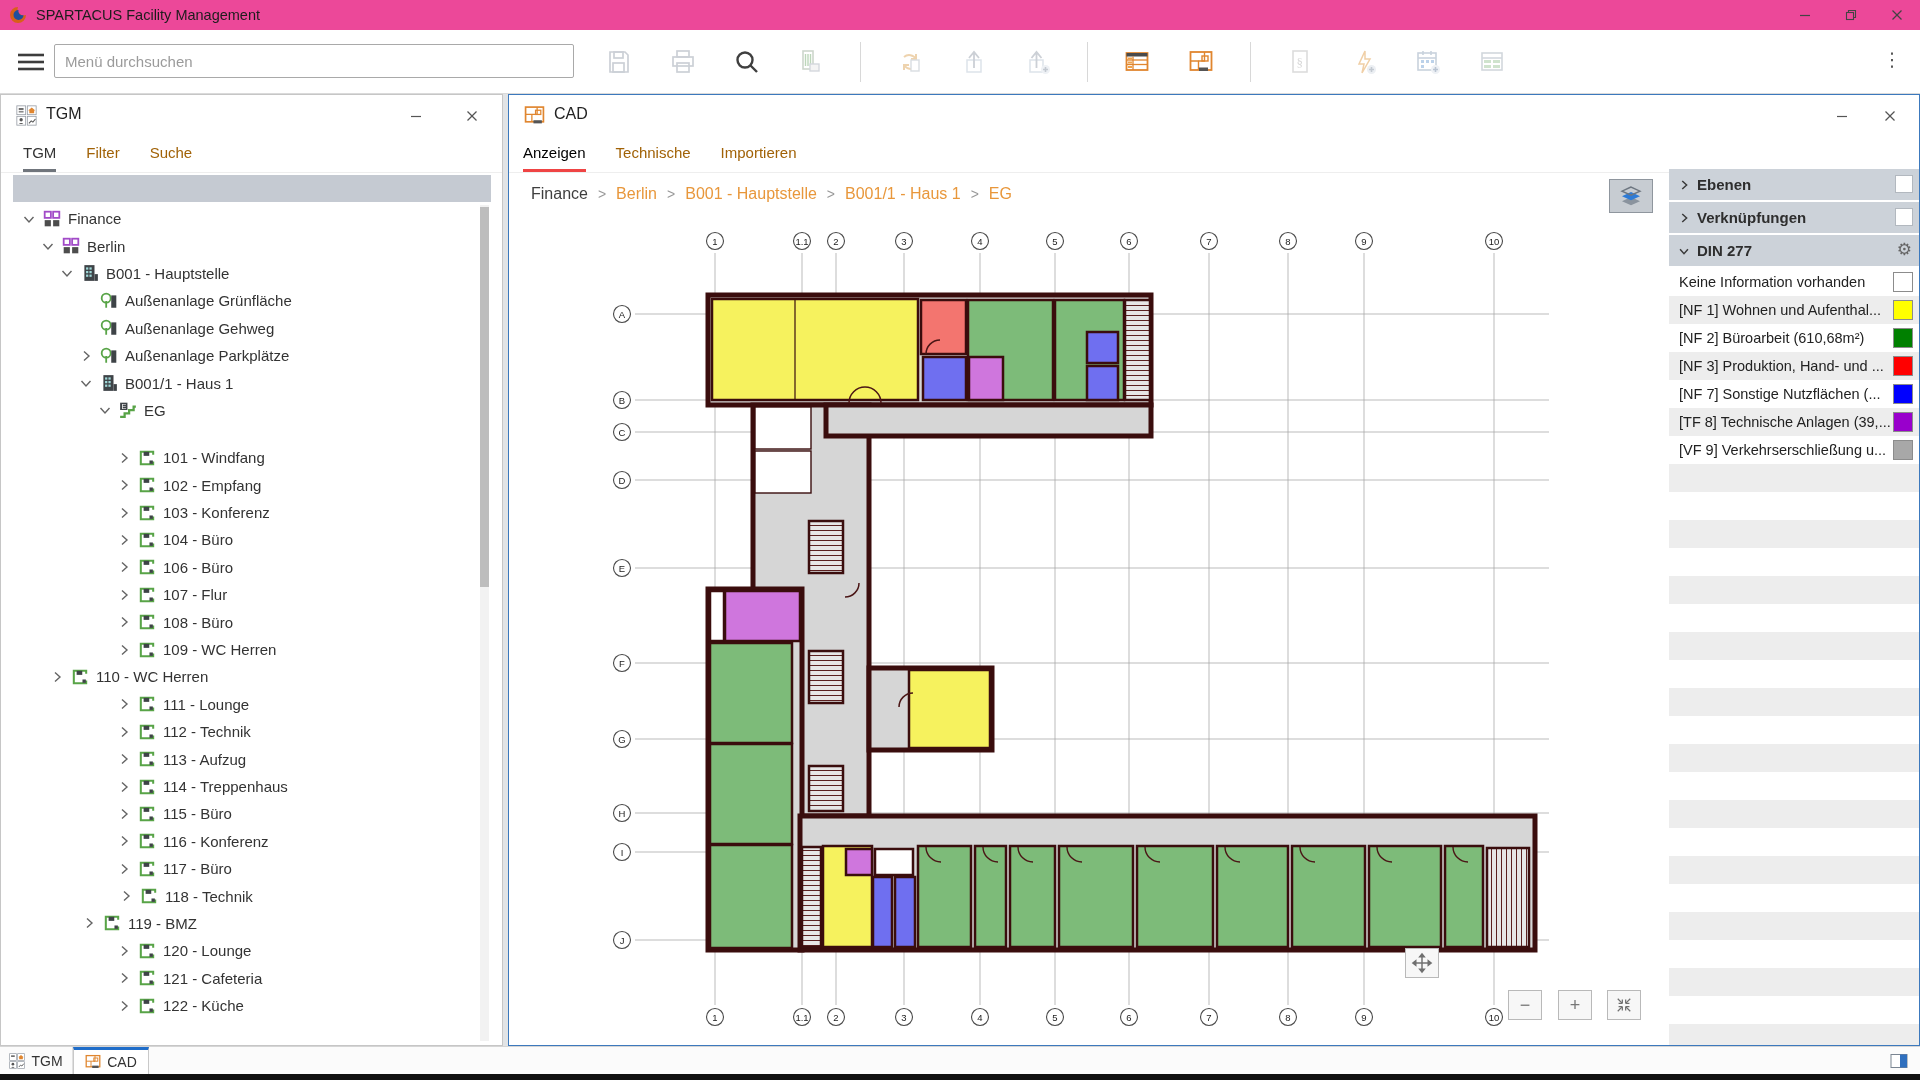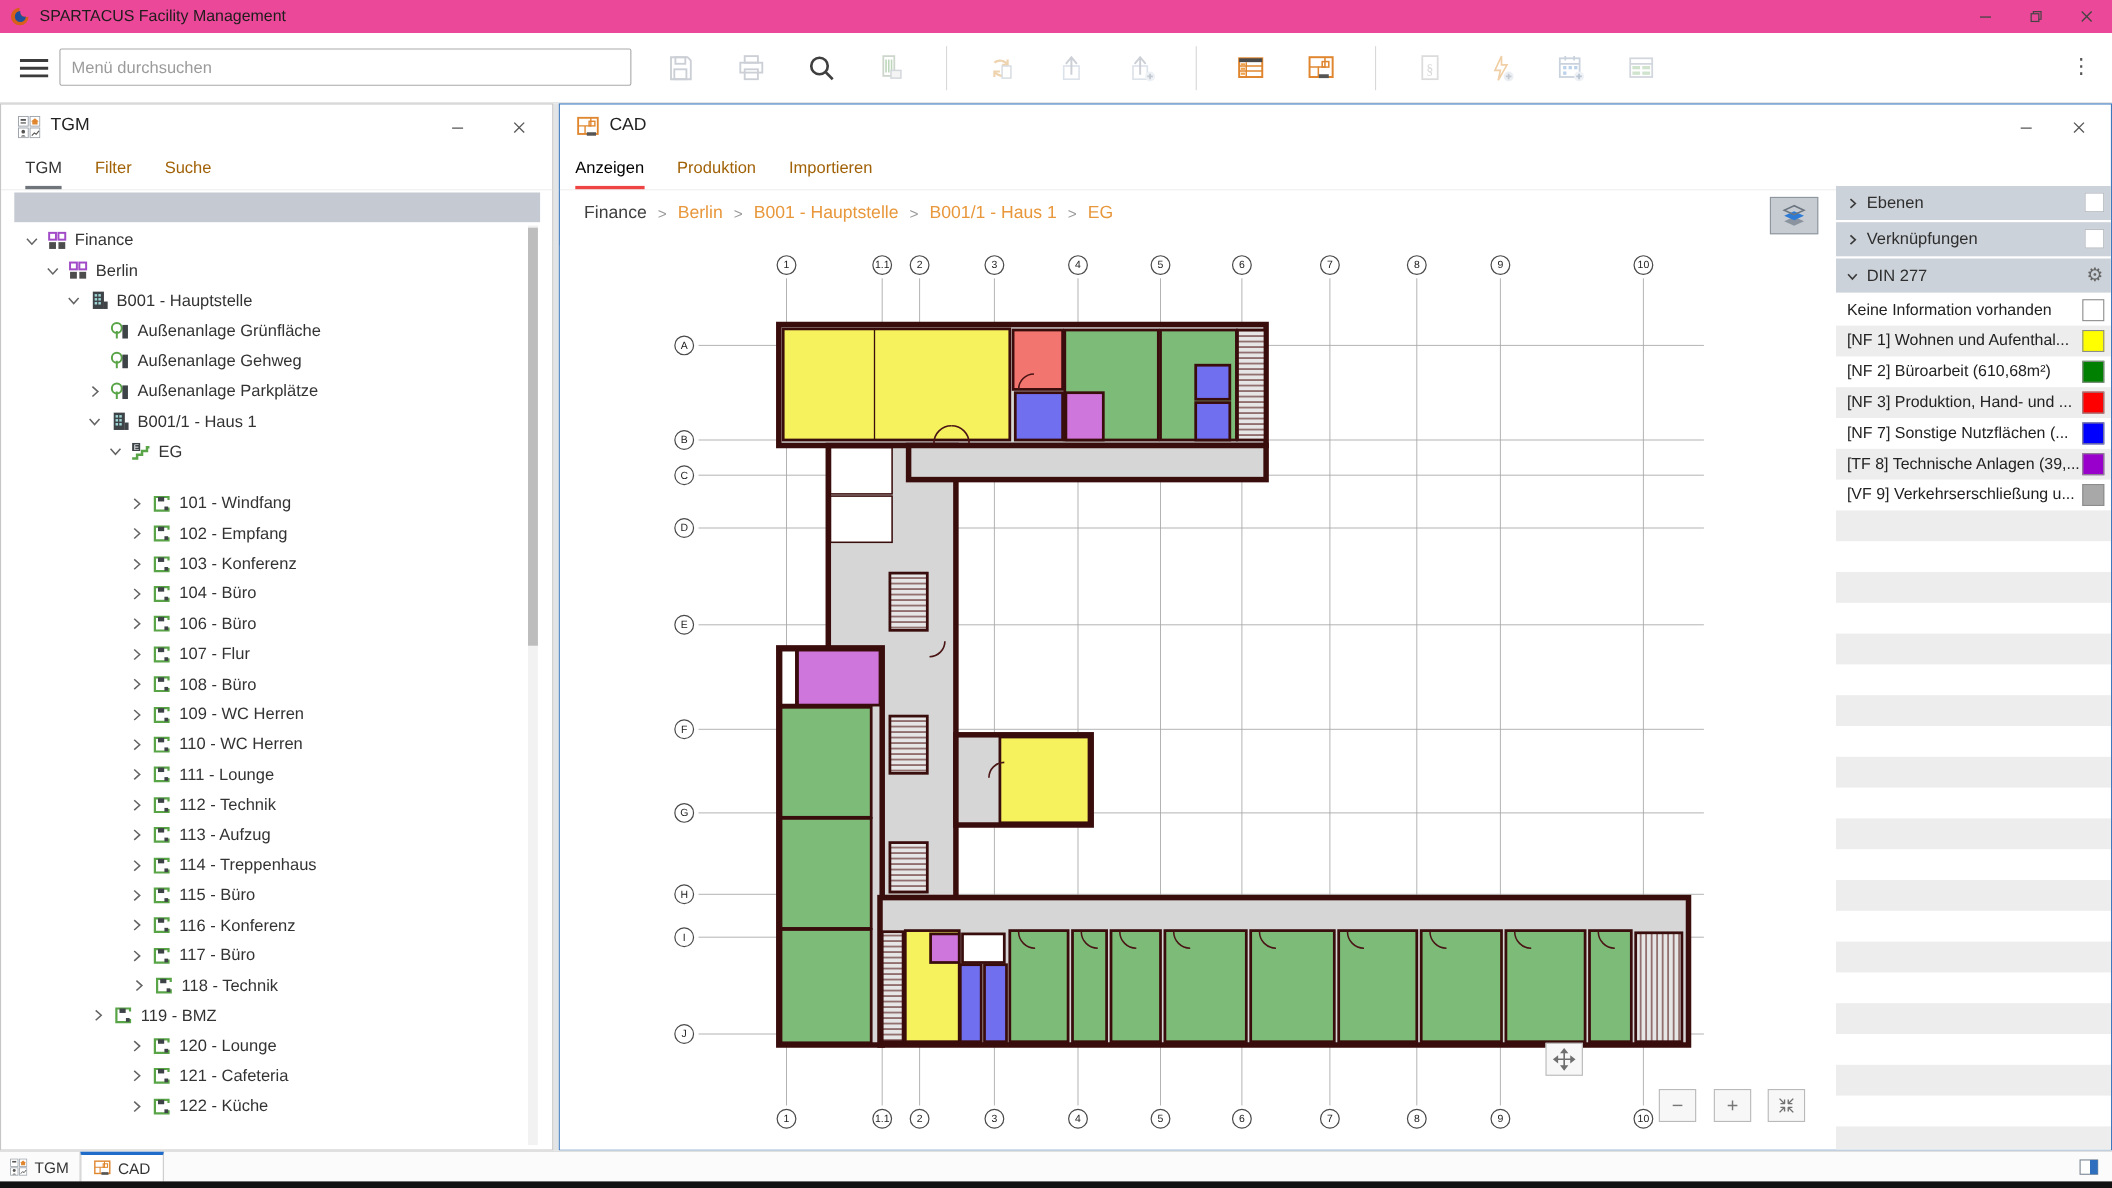--- a/index.html
+++ b/index.html
@@ -52,21 +52,21 @@
   .canvas-btn{position:absolute;width:34px;height:30px;background:#f7f7f7;border:1px solid #b9b9b9;box-sizing:border-box;
       display:flex;align-items:center;justify-content:center;color:#777;font-size:18px;}
   #pan-btn{right:278px;bottom:67px;}
   #zoom-out-btn{right:377px;bottom:25px;}
   #zoom-in-btn{right:327px;bottom:25px;}
   #fit-btn{right:278px;bottom:25px;}
   
   #sidebar{position:absolute;right:0;top:74px;width:250px;bottom:0;background:#fff;overflow:hidden;}
   .sb-section{position:relative;height:31px;background:#ccd2d9;margin-bottom:2px;display:flex;align-items:center;}
   .sb-chev{width:14px;height:14px;margin:0 6px 0 8px;}
-  .sb-label{font-size:15px;font-weight:normal;color:#2e2e2e;text-align:center;}
+  .sb-label{font-size:15px;font-weight:bold;color:#2e2e2e;text-align:center;}
   .sb-check{position:absolute;right:6px;top:6px;width:18px;height:18px;background:#fff;border:1px solid #b2b8bf;box-sizing:border-box;}
   .sb-gear{position:absolute;right:7px;top:4px;font-size:17px;color:#666;}
   .legend-row{position:relative;height:28px;display:flex;align-items:center;font-size:14.5px;color:#222;padding-left:10px;}
   .legend-row.odd{background:#ededed;}
   .legend-swatch{position:absolute;right:6px;top:4px;width:20px;height:20px;border:1px solid #8c8c8c;box-sizing:border-box;}
   
   #taskbar{position:absolute;left:0;top:1046px;width:1920px;height:28px;background:#fbfbfb;border-top:1px solid #d5d5d5;box-sizing:border-box;display:flex;}
   .task-item{height:100%;display:flex;align-items:center;justify-content:center;gap:6px;font-size:14px;color:#333;}
   #task-tgm{width:72px;border-right:1px solid #e0e0e0;}
   #task-cad{width:76px;background:#fff;border-left:1px solid #c9c9c9;border-right:1px solid #c9c9c9;border-top:3px solid #1f6dc9;box-sizing:border-box;}
@@ -474,21 +474,21 @@
           <span class="tree-chev"><svg width="16" height="16" viewBox="0 0 16 16">
               <path d="M6 3.5 L11 8 L6 12.5" fill="none" stroke="#646464" stroke-width="1.4"></path>
             </svg></span>
           <span class="tree-ic"><svg width="18" height="18" viewBox="0 0 16 16">
               <path d="M13.5 5 V2.5 H2.5 v11 h11 v-2.5" fill="none" stroke="#58a447" stroke-width="1.8"></path>
               <rect x="5" y="2.5" width="5" height="3.6" fill="#3e4347"></rect>
               <rect x="10.2" y="10.2" width="3" height="3" fill="#3e4347"></rect>
             </svg></span>
           <span>109 - WC Herren</span>
         </div>
-        <div class="tree-row" style="padding-left: 115px;">
+        <div class="tree-row" style=" margin-left: 48px;">
           <span class="tree-chev"><svg width="16" height="16" viewBox="0 0 16 16">
               <path d="M6 3.5 L11 8 L6 12.5" fill="none" stroke="#646464" stroke-width="1.4"></path>
             </svg></span>
           <span class="tree-ic"><svg width="18" height="18" viewBox="0 0 16 16">
               <path d="M13.5 5 V2.5 H2.5 v11 h11 v-2.5" fill="none" stroke="#58a447" stroke-width="1.8"></path>
               <rect x="5" y="2.5" width="5" height="3.6" fill="#3e4347"></rect>
               <rect x="10.2" y="10.2" width="3" height="3" fill="#3e4347"></rect>
             </svg></span>
           <span>110 - WC Herren</span>
         </div>
@@ -646,21 +646,21 @@
       </div>
       <div class="panel-btn" style="right:14px;">
         <svg width="12" height="12" viewBox="0 0 12 12" stroke="#555" stroke-width="1.2">
             <line x1="1.5" y1="1.5" x2="10.5" y2="10.5"></line>
             <line x1="10.5" y1="1.5" x2="1.5" y2="10.5"></line>
           </svg>
       </div>
     </div>
     <div class="tabs" id="cad-tabs" style="padding-left:14px;">
         <div class="tab active-blue">Anzeigen</div>
-        <div class="tab">Produktion</div>
+        <div class="tab">Technische</div>
         <div class="tab">Importieren</div>
       </div>
     <div id="breadcrumb">
         <span class="crumb first">Finance</span>
         <span class="crumb-sep">&gt;</span>
         <span class="crumb">Berlin</span>
         <span class="crumb-sep">&gt;</span>
         <span class="crumb">B001 - Hauptstelle</span>
         <span class="crumb-sep">&gt;</span>
         <span class="crumb">B001/1 - Haus 1</span>

